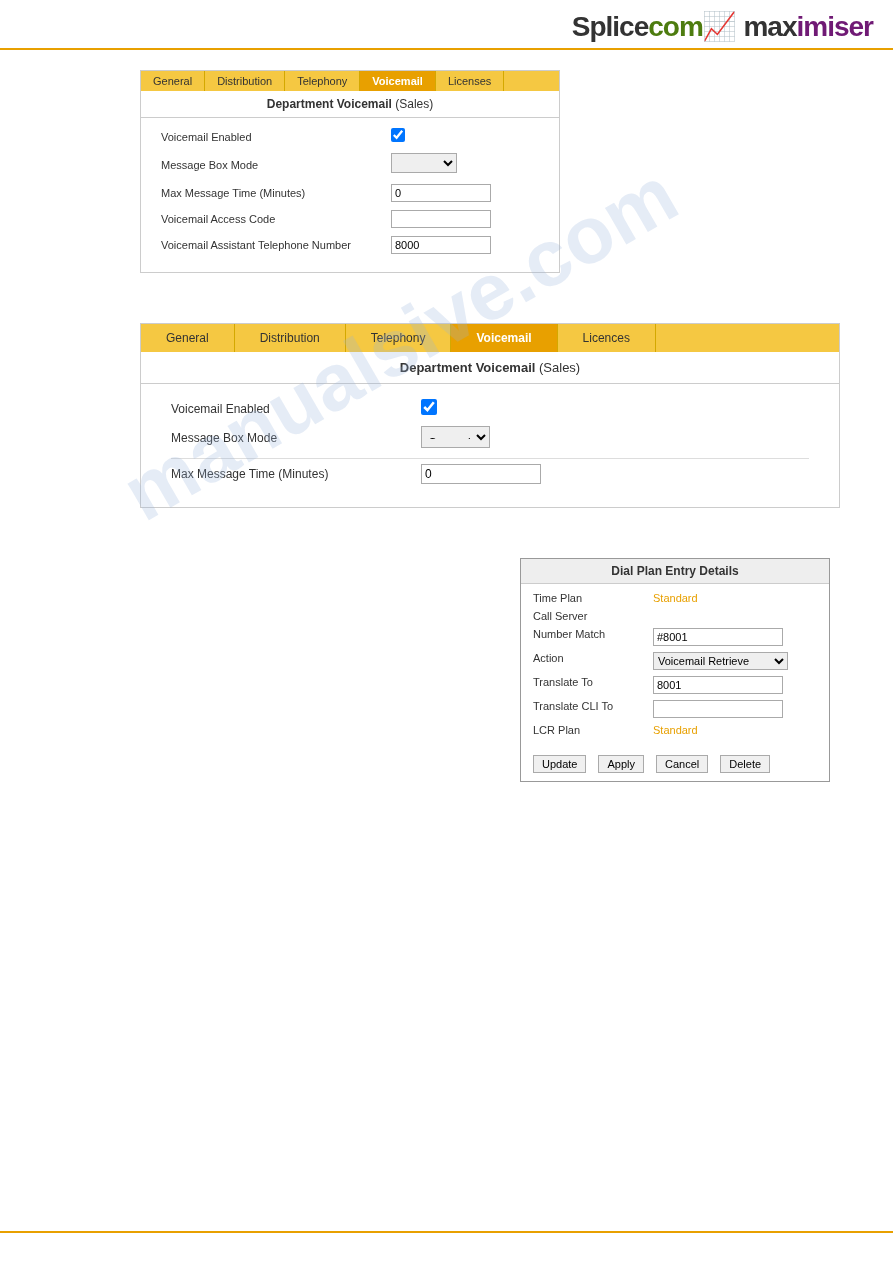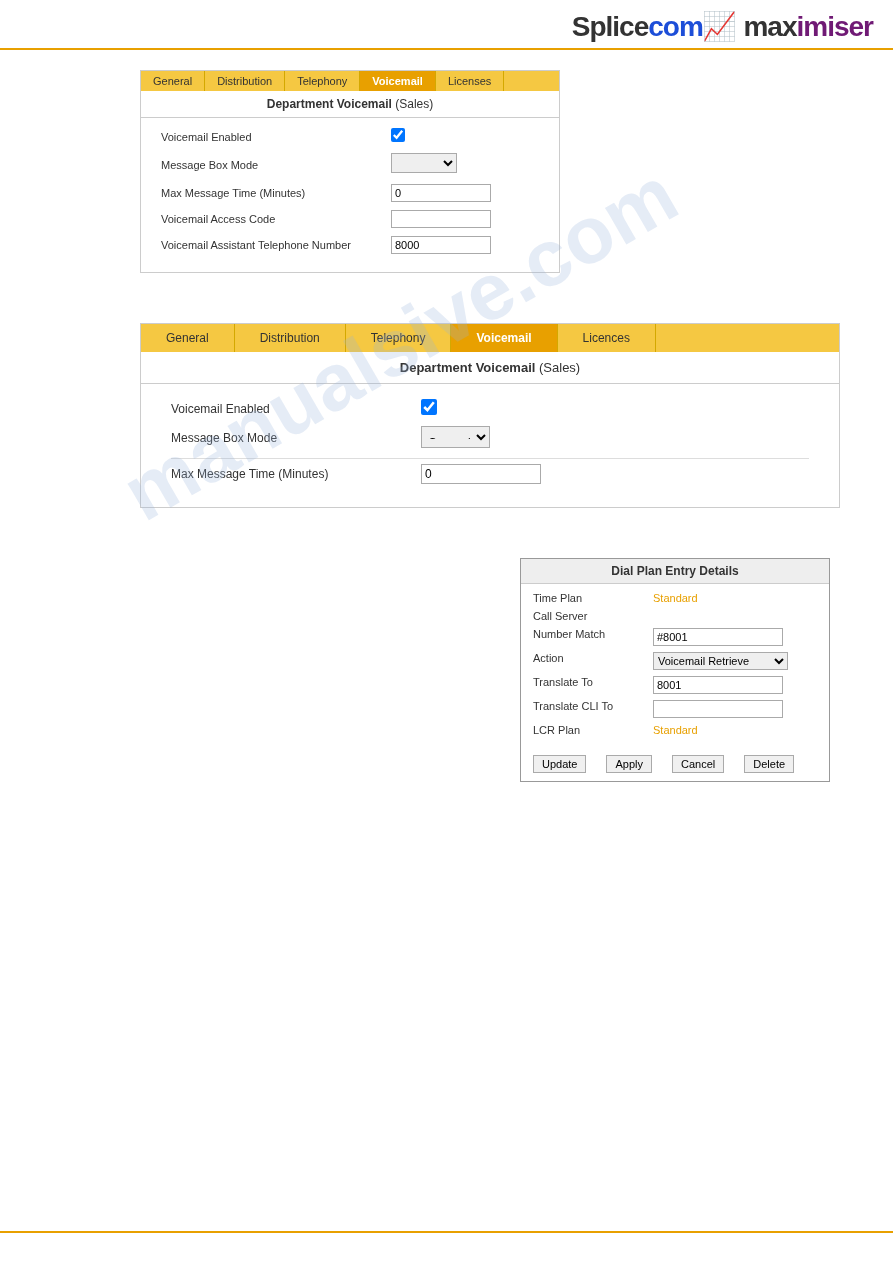--- a/index.html
+++ b/index.html
@@ -196,21 +196,21 @@
       font-size: 11px;
       border: 1px solid #aaa;
     }
     .link-text {
       color: #e8a000;
       text-decoration: none;
       font-size: 11px;
     }
     .dial-plan-buttons {
       display: flex;
-      gap: 20px;
+      gap: 12px;
       padding: 5px 12px 8px 12px;
     }
     .dial-plan-buttons button {
       font-size: 11px;
       padding: 2px 8px;
       border: 1px solid #aaa;
       background: #f0f0f0;
       cursor: pointer;
     }
 
@@ -231,21 +231,21 @@
     .tab-bar-small .tab {
       padding: 4px 12px;
       font-size: 11px;
     }
   </style>
 </head>
 <body>
 
 <div class="header">
   <div class="logo">
-    <span style="color:#333;font-weight:bold;">Splice</span><span style="color:#1d4ed8;font-weight:bold;">com</span><span style="color:#e8a000;">📈</span><span style="color:#333;font-weight:bold;"> max</span><span style="color:#701a75;font-weight:bold;">imiser</span>
+    <span style="color:#333;font-weight:bold;">Splice</span><span style="color:#4d7c0f;font-weight:bold;">com</span><span style="color:#e8a000;">📈</span><span style="color:#333;font-weight:bold;"> max</span><span style="color:#701a75;font-weight:bold;">imiser</span>
   </div>
 </div>
 
 <div class="main-content">
 
   <div class="panel panel-small">
     <div class="tab-bar tab-bar-small">
       <div class="tab">General</div>
       <div class="tab">Distribution</div>
       <div class="tab">Telephony</div>

